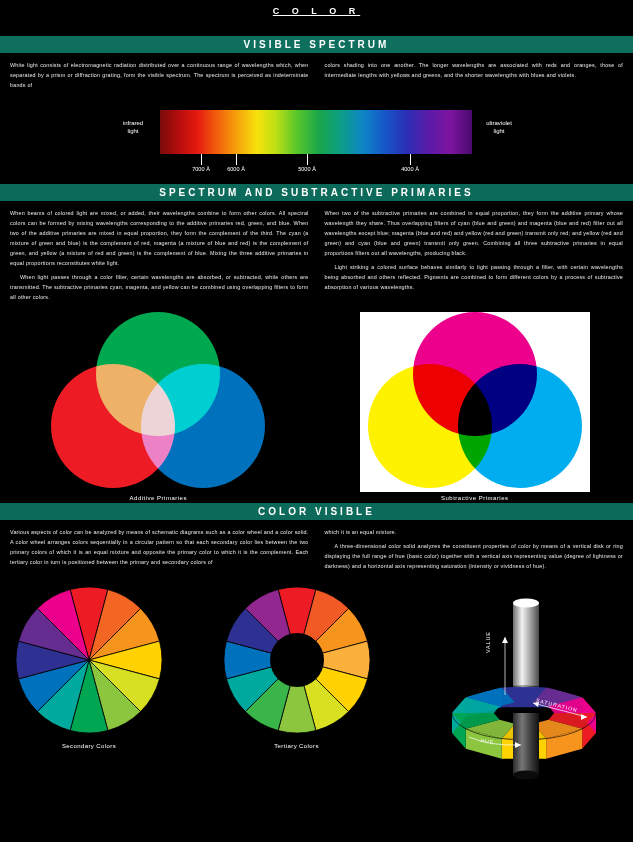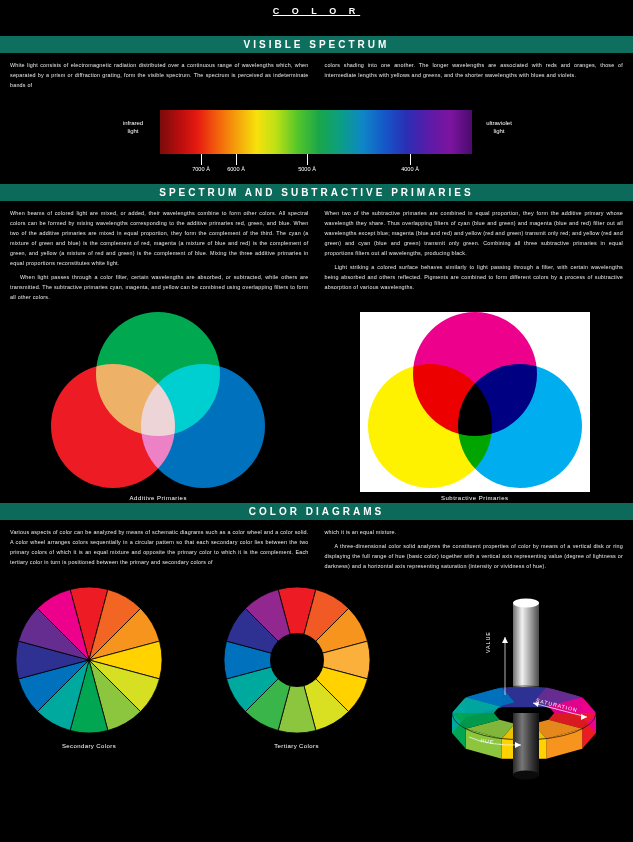--- a/index.html
+++ b/index.html
@@ -139,21 +139,21 @@
           <div class="c s1"></div>
           <div class="c s2"></div>
           <div class="c s3"></div>
         </div>
         <div class="cap">Subtractive Primaries</div>
       </div>
     </div>
   </div>
 
   <div class="section">
-    <div class="band">COLOR DIAGRAMS</div>
+    <div class="band">COLOR VISIBLE</div>
     <div class="cols">
       <div class="col">
         <p class="body">Various aspects of color can be analyzed by means of schematic diagrams such as a color wheel and a color solid. A color wheel arranges colors sequentially in a circular pattern so that each secondary color lies between the two primary colors of which it is an equal mixture and opposite the primary color to which it is the complement. Each tertiary color in turn is positioned between the primary and secondary colors of</p>
       </div>
       <div class="col">
         <p class="body">which it is an equal mixture.</p>
         <p class="body indent">A three-dimensional color solid analyzes the constituent properties of color by means of a vertical disk or ring displaying the full range of hue (basic color) together with a vertical axis representing value (degree of lightness or darkness) and a horizontal axis representing saturation (intensity or vividness of hue).</p>
       </div>
     </div>
 

